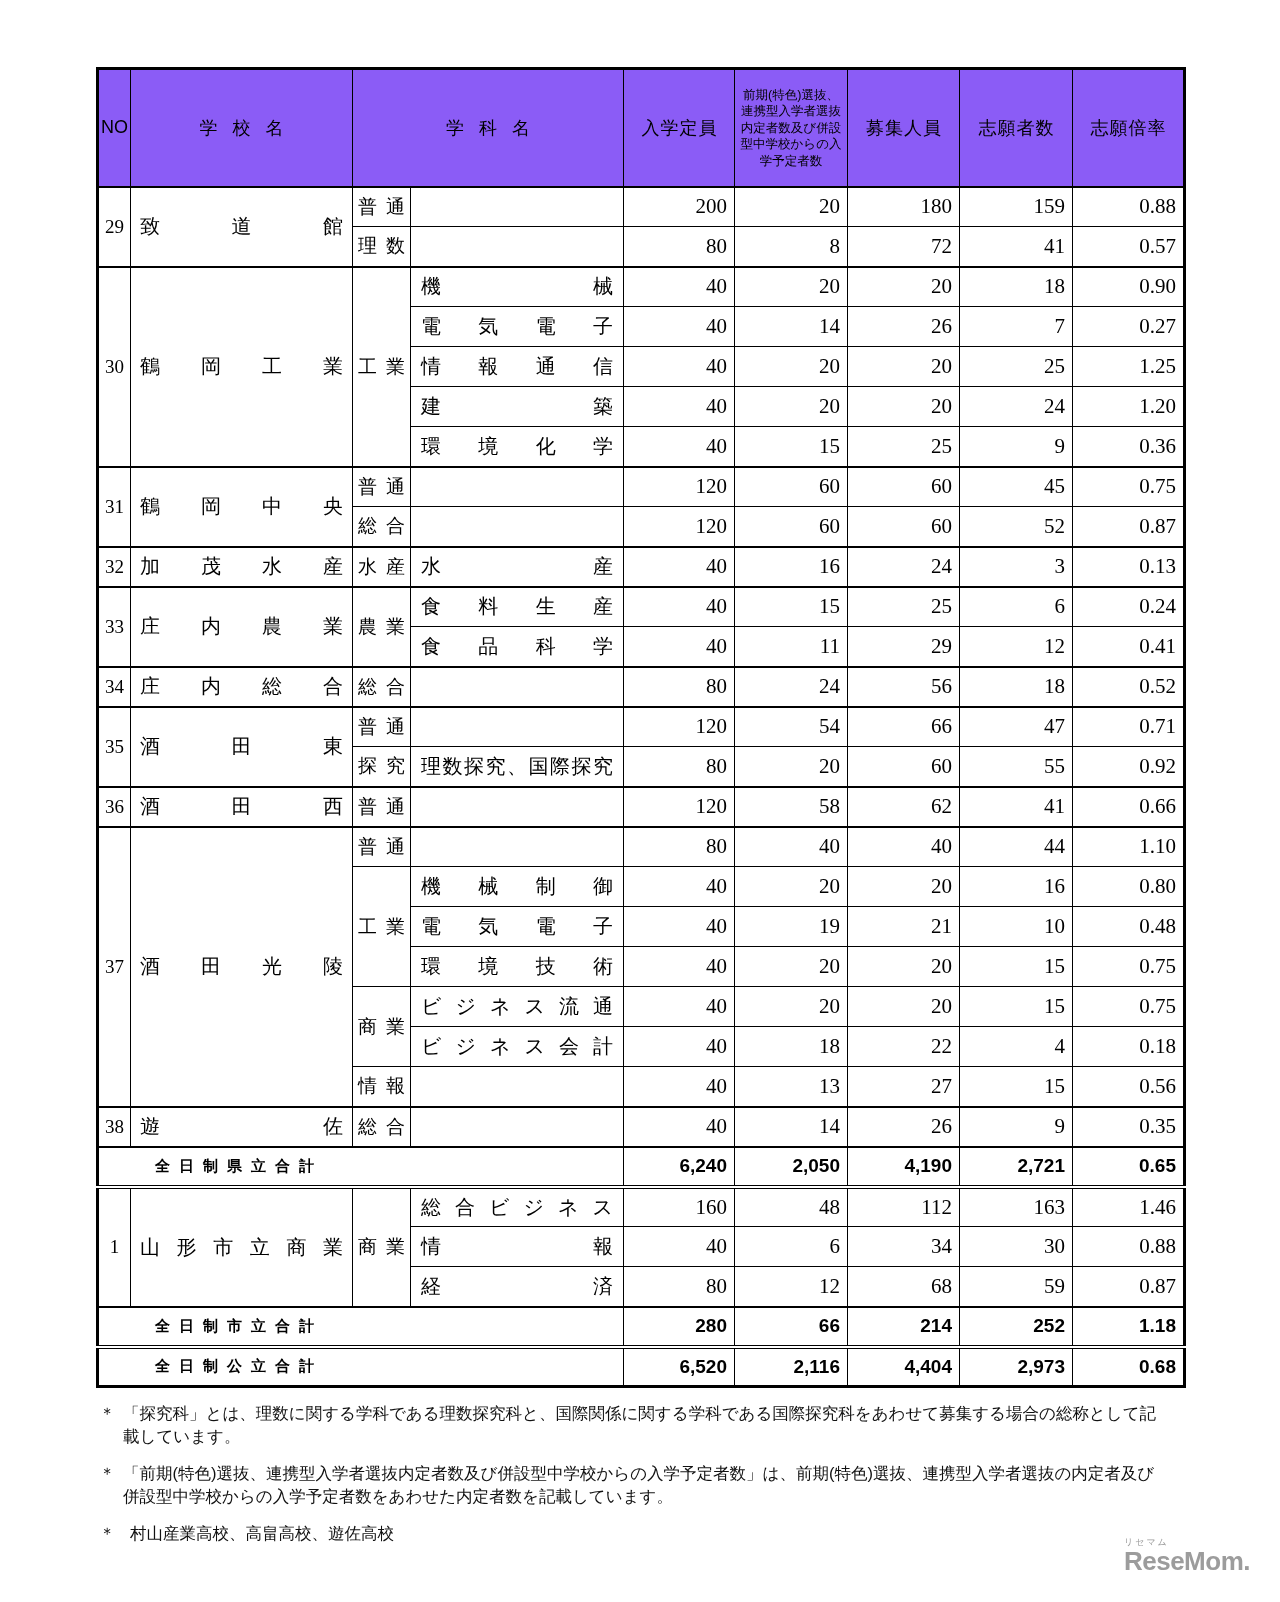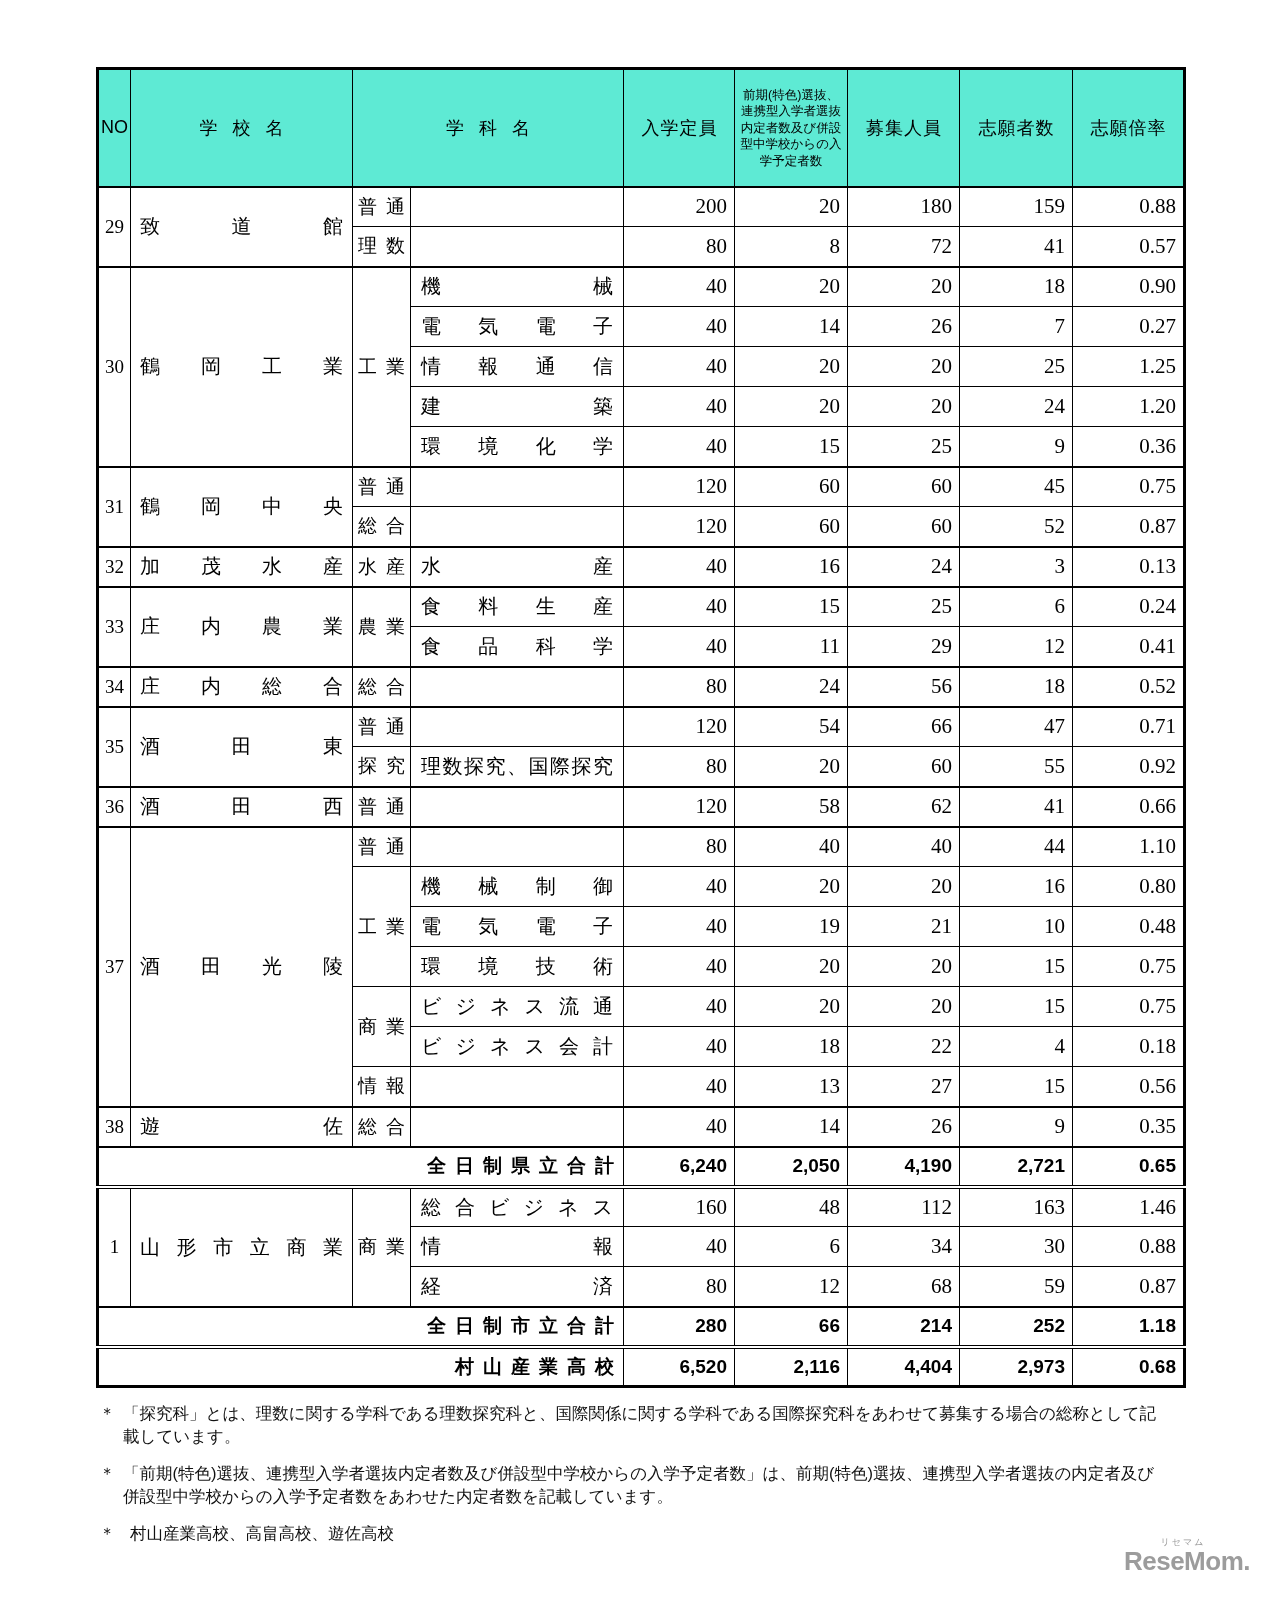--- a/index.html
+++ b/index.html
@@ -6,46 +6,46 @@
   .page{position:relative;width:1280px;height:1602px;background:#ffffff;overflow:hidden;
         font-family:"Liberation Serif",serif;color:#000;}
 
   table.adm{position:absolute;left:96px;top:67px;width:1087px;border-collapse:collapse;
             table-layout:fixed;border:3px solid #000;}
   th,td{border:1px solid #000;padding:0;vertical-align:middle;overflow:hidden;}
   thead tr{height:118px;}
   tbody tr{height:40px;}
 
   thead th{font-family:"Liberation Sans",sans-serif;font-weight:normal;font-size:18px;
-           text-align:center;background:#5eead4;}
+           text-align:center;background:#8b5cf6;}
   th.th-quota{font-size:12.5px;line-height:1.32;padding:0 4px;font-weight:normal;}
   .ls-wide{letter-spacing:15px;text-indent:15px;}
   .ls-num{letter-spacing:1px;text-indent:1px;text-align:center;}
 
   td.no-cell{text-align:center;font-size:19px;}
   td.num{text-align:right;padding-right:7px;font-size:21px;}
   .jw{display:flex;justify-content:space-between;align-items:center;height:100%;}
   td.school-cell .jw{padding:0 9px;font-size:20px;}
   td.cat-cell .jw{padding:0 5px;font-size:19px;}
   td.dept-cell .jw{padding:0 10px;font-size:20px;}
 
   tr.group-top td{border-top:2.5px solid #000;}
   tr.double-top td{border-top:4px double #000;}
   tr.total-row td{font-family:"Liberation Sans",sans-serif;font-weight:bold;}
-  td.total-label{letter-spacing:9px;padding-left:56px;font-size:19px;text-align:right;}
+  td.total-label{letter-spacing:9px;padding-left:56px;font-size:15px;text-align:left;}
   tr.total-row td.num{font-size:19px;}
 
   .footnotes{position:absolute;left:99px;top:1402px;width:1068px;
              font-family:"Liberation Sans",sans-serif;font-size:16.5px;line-height:1.42;color:#111;}
   .footnote{display:flex;margin-bottom:13px;}
   .fn-marker{flex:0 0 24px;width:24px;}
   .fn-body{flex:1;}
   .fn-sub{display:block;padding-left:7px;}
 
-  .watermark{position:absolute;right:30px;top:1538px;text-align:center;
+  .watermark{position:absolute;right:30px;top:1538px;text-align:left;
              font-family:"Liberation Sans",sans-serif;color:#9c9c9c;}
   .wm-kana{display:block;font-size:9px;letter-spacing:2px;line-height:1;margin:0 8px 1px 0;}
   .wm-text{font-size:26px;font-weight:bold;line-height:1;letter-spacing:-0.5px;}
 </style>
 </head>
 <body>
 
 <div class="page">
 
   <table class="adm">
@@ -617,21 +617,21 @@
         </tr>
         <tr class="total-row group-top">
           <td class="total-label" colspan="4">全日制市立合計</td>
           <td class="num">280</td>
           <td class="num">66</td>
           <td class="num">214</td>
           <td class="num">252</td>
           <td class="num">1.18</td>
         </tr>
         <tr class="total-row double-top">
-          <td class="total-label" colspan="4">村山産業高校</td>
+          <td class="total-label" colspan="4">全日制公立合計</td>
           <td class="num">6,520</td>
           <td class="num">2,116</td>
           <td class="num">4,404</td>
           <td class="num">2,973</td>
           <td class="num">0.68</td>
         </tr>
       </tbody>
   </table>
 
   <div class="footnotes">

